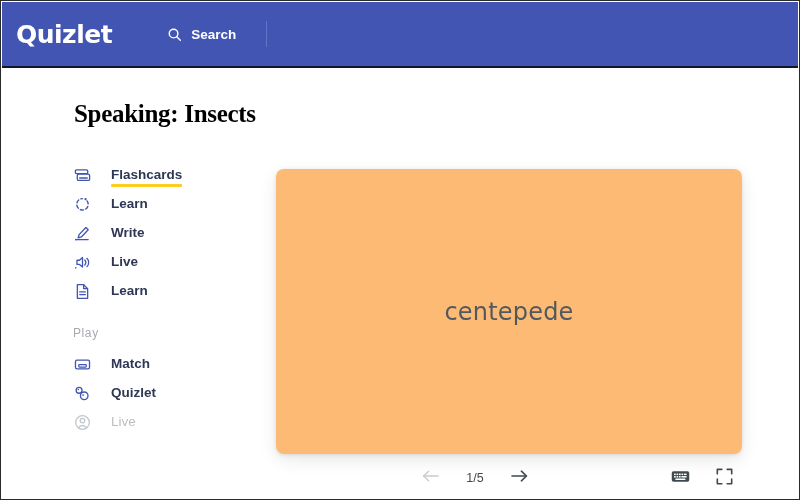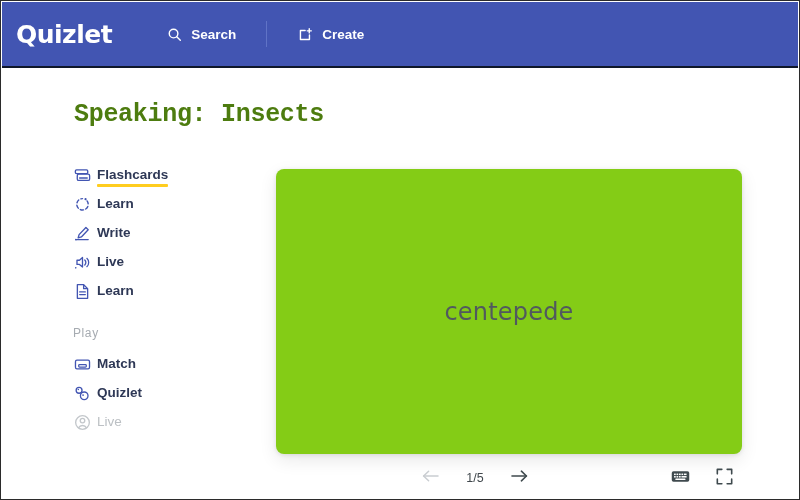--- a/index.html
+++ b/index.html
@@ -71,23 +71,23 @@
     height: 16px;
   }
 
   
   .page-title {
     position: absolute;
     left: 73px;
     top: 99px;
     font-size: 25px;
     font-weight: bold;
-    color: #4d7c0f;
+    color: #000000;
     letter-spacing: -0.3px;
-    font-family: Liberation Mono, monospace;
+    font-family: Liberation Serif, serif;
   }
 
   
   .sidebar {
     position: absolute;
     left: 72px;
     top: 160px;
     width: 170px;
   }
   .section-label {
@@ -101,21 +101,21 @@
     text-transform: none;
     letter-spacing: 0.6px;
     font-weight: normal;
     font-size: 12px;
     color: #a6abb1;
   }
   .nav-group { margin-bottom: 20px; }
   .side-item {
     display: flex;
     align-items: center;
-    gap: 5px;
+    gap: 19px;
     height: 29px;
     cursor: pointer;
   }
   .side-icon {
     width: 19px;
     height: 19px;
     display: inline-flex;
     align-items: center;
     justify-content: center;
     flex: 0 0 19px;
@@ -139,21 +139,21 @@
   }
   .side-item.disabled .side-label { color: #bcc0c4; font-weight: normal; }
 
   
   .card {
     position: absolute;
     left: 275px;
     top: 168px;
     width: 466px;
     height: 285px;
-    background: #84cc16;
+    background: #fdba74;
     border-radius: 8px;
     box-shadow: 0 1px 4px rgba(0,0,0,0.10), 0 6px 18px rgba(0,0,0,0.09);
     display: flex;
     align-items: center;
     justify-content: center;
     box-sizing: border-box;
   }
   .card-term {
     font-size: 24px;
     color: #51595f;
@@ -222,30 +222,20 @@
           <svg width="15" height="15" viewBox="0 0 16 16" fill="none">
             <circle cx="7" cy="7" r="4.6" stroke="#ffffff" stroke-width="1.5"></circle>
             <line x1="10.4" y1="10.4" x2="14.2" y2="14.2" stroke="#ffffff" stroke-width="1.5" stroke-linecap="round"></line>
           </svg>
         </span>
         <span>Search</span>
       </div>
 
       <div class="nav-divider"></div>
 
-      <div class="nav-item">
-        <span class="nav-icon">
-          <svg width="15" height="15" viewBox="0 0 16 16" fill="none">
-            <path d="M12.2 8.6V13.4H2.6V3.8H7.6" stroke="#ffffff" stroke-width="1.5" stroke-linecap="round" stroke-linejoin="round"></path>
-            <line x1="12" y1="1.9" x2="12" y2="6.3" stroke="#ffffff" stroke-width="1.5" stroke-linecap="round"></line>
-            <line x1="9.8" y1="4.1" x2="14.2" y2="4.1" stroke="#ffffff" stroke-width="1.5" stroke-linecap="round"></line>
-          </svg>
-        </span>
-        <span>Create</span>
-      </div>
     </div>
   </div>
 
   <div class="page-title">Speaking: Insects</div>
 
   <div class="sidebar">
 
     <div class="nav-group">
 
       <div class="side-item active">

